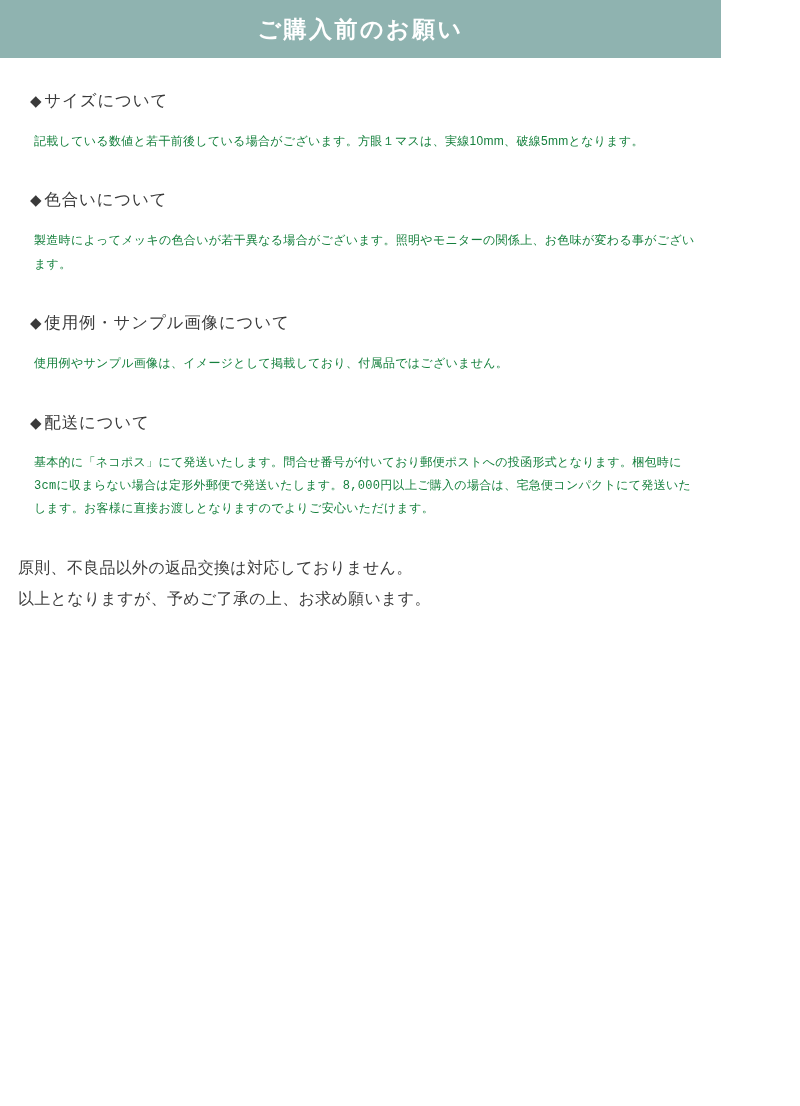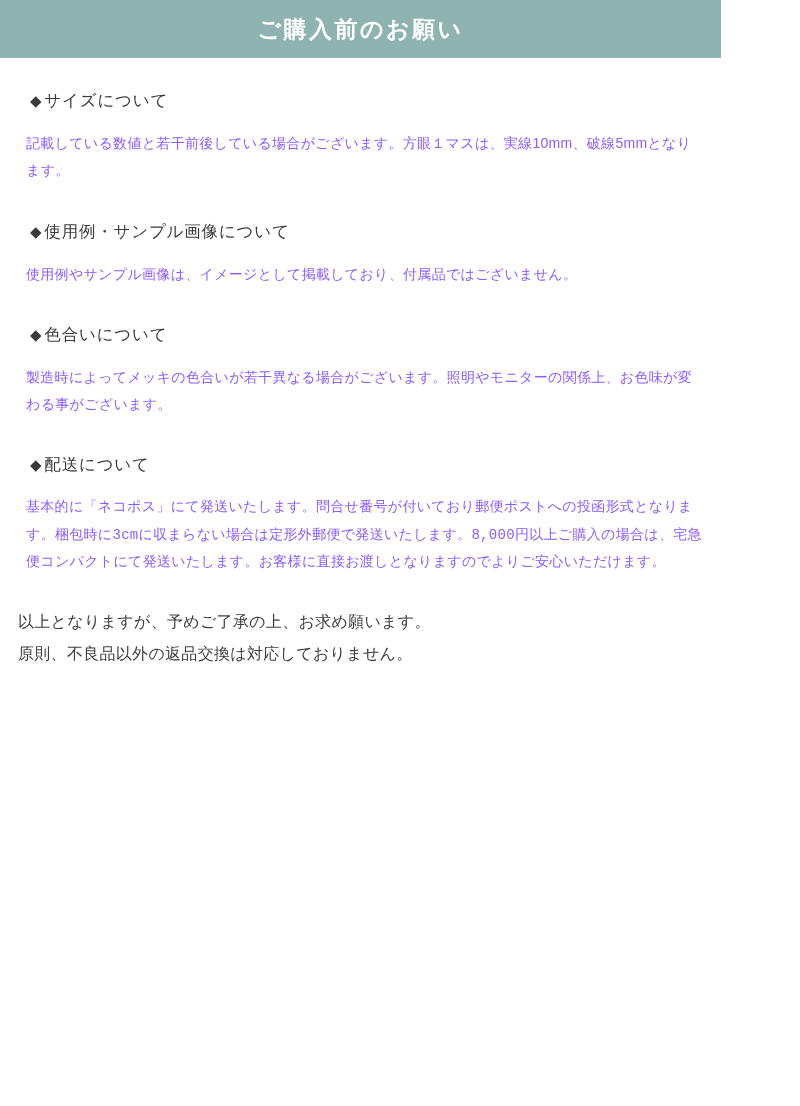--- a/index.html
+++ b/index.html
@@ -50,24 +50,24 @@
     padding: 10px 0 6px 0;
     letter-spacing: 0.8px;
     display: block;
   }
   .diamond {
     color: #3a3a3a;
     font-size: 15px;
     margin-right: 2px;
   }
   .para {
-    font-size: 14px;
+    font-size: 12px;
     line-height: 1.95;
-    color: #8b5cf6;
-    margin: 12px 0 26px 8px;
+    color: #15803d;
+    margin: 12px 0 26px 16px;
     letter-spacing: 0.3px;
   }
   .para.tight {
     margin-bottom: 22px;
     font-family: Liberation Mono, monospace;
   }
   .closing {
     font-size: 16px;
     line-height: 1.95;
     color: #3d3d3d;
@@ -91,42 +91,42 @@
 
     <div class="section">
       <div class="section-heading">
         <span class="diamond">◆</span><span>サイズについて</span>
       </div>
       <p class="para">記載している数値と若干前後している場合がございます。方眼１マスは、実線10mm、破線5mmとなります。</p>
     </div>
 
     <div class="section">
       <div class="section-heading">
-        <span class="diamond">◆</span><span>使用例・サンプル画像について</span>
+        <span class="diamond">◆</span><span>色合いについて</span>
       </div>
-      <p class="para">使用例やサンプル画像は、イメージとして掲載しており、付属品ではございません。</p>
+      <p class="para">製造時によってメッキの色合いが若干異なる場合がございます。照明やモニターの関係上、お色味が変わる事がございます。</p>
     </div>
 
     <div class="section">
       <div class="section-heading">
-        <span class="diamond">◆</span><span>色合いについて</span>
+        <span class="diamond">◆</span><span>使用例・サンプル画像について</span>
       </div>
-      <p class="para">製造時によってメッキの色合いが若干異なる場合がございます。照明やモニターの関係上、お色味が変わる事がございます。</p>
+      <p class="para">使用例やサンプル画像は、イメージとして掲載しており、付属品ではございません。</p>
     </div>
 
     <div class="section">
     </div>
 
 
     <div class="section">
       <div class="section-heading">
         <span class="diamond">◆</span><span>配送について</span>
       </div>
       <p class="para tight">基本的に「ネコポス」にて発送いたします。問合せ番号が付いており郵便ポストへの投函形式となります。梱包時に3cmに収まらない場合は定形外郵便で発送いたします。8,000円以上ご購入の場合は、宅急便コンパクトにて発送いたします。お客様に直接お渡しとなりますのでよりご安心いただけます。</p>
     </div>
 
     <div class="closing">
+      <span class="closing-line">原則、不良品以外の返品交換は対応しておりません。</span>
       <span class="closing-line">以上となりますが、予めご了承の上、お求め願います。</span>
-      <span class="closing-line">原則、不良品以外の返品交換は対応しておりません。</span>
     </div>
 
   </div>
 </div>
 
 </body></html>

